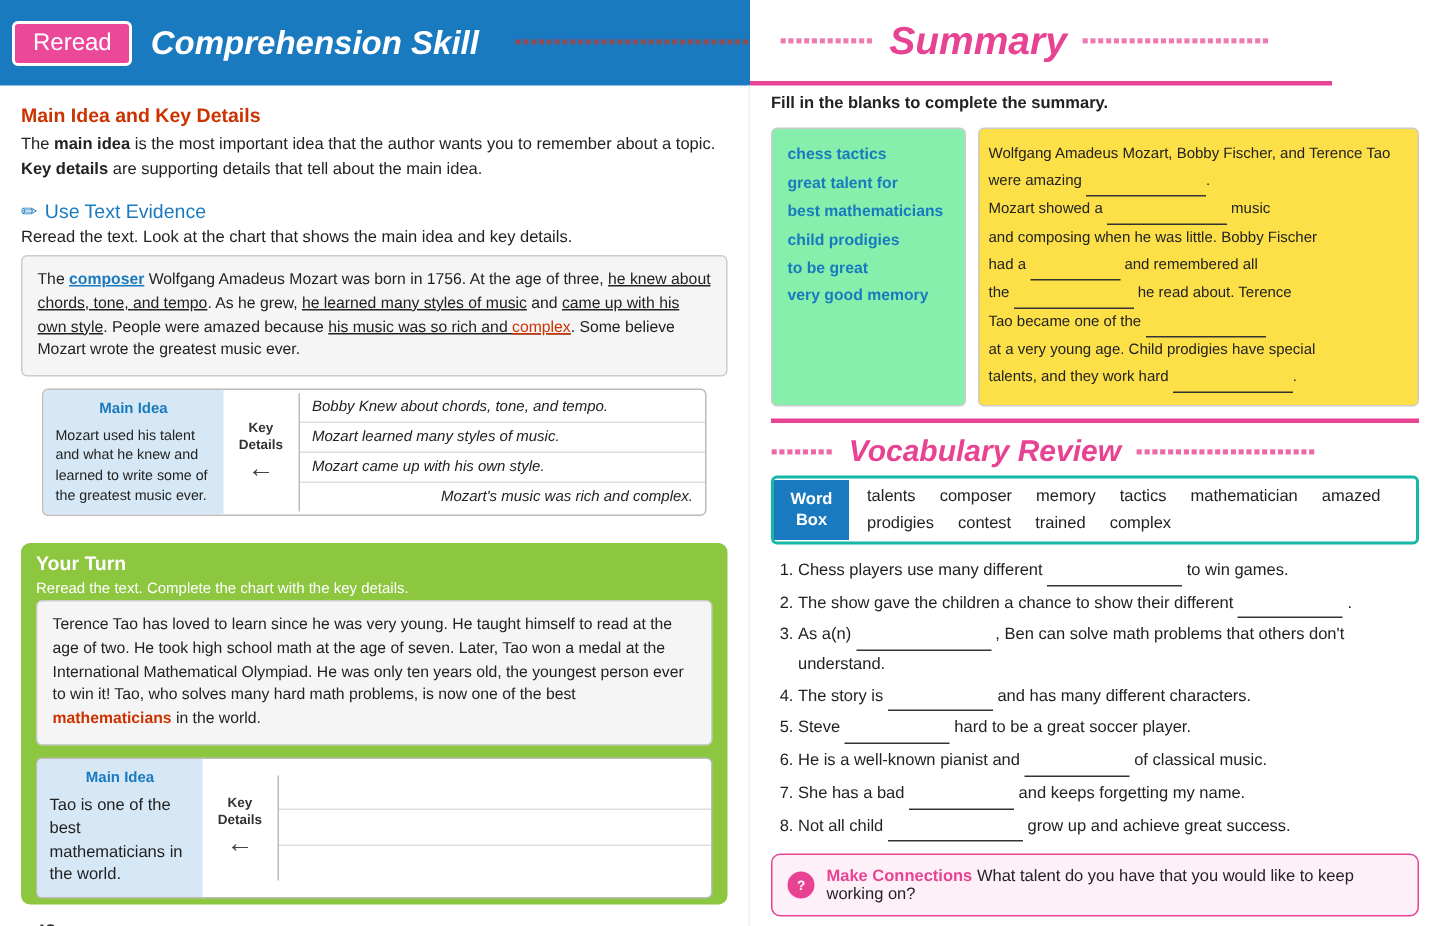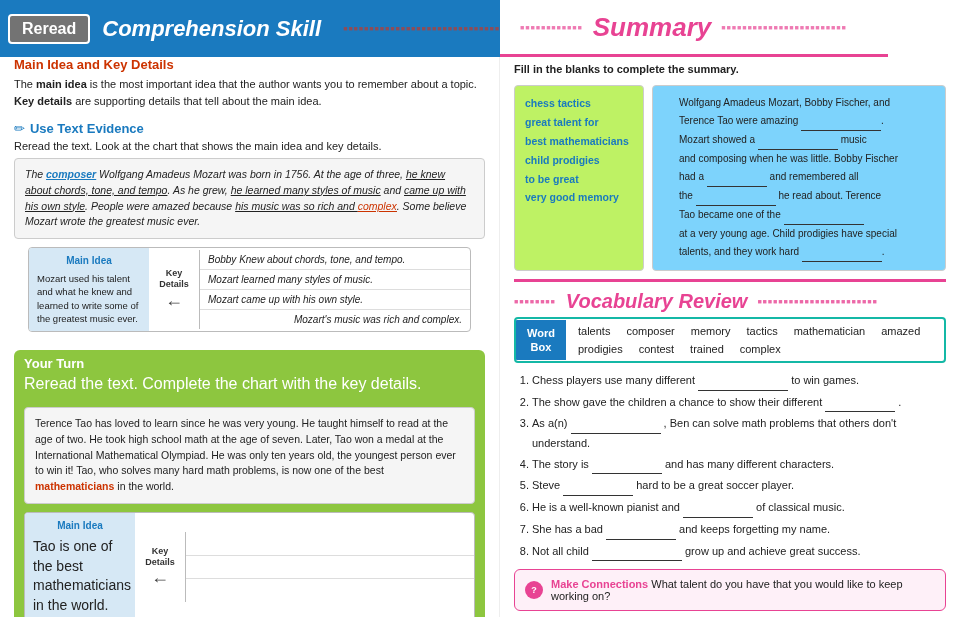--- a/index.html
+++ b/index.html
@@ -34,21 +34,21 @@
       position: absolute;
       bottom: 4px;
       left: 12px;
       font-size: 14px;
       font-weight: bold;
       color: #333;
     }
 
     
     .section {
-      padding: 0 14px 6px 14px;
+      padding: 12px 14px 6px 14px;
     }
     .section-title {
       font-size: 13px;
       font-weight: bold;
       color: #cc3300;
       margin-bottom: 4px;
     }
     .section-body {
       font-size: 11px;
       line-height: 1.5;
@@ -65,40 +65,39 @@
       align-items: center;
       margin-bottom: 4px;
     }
     .ute-pencil {
       color: #1a7abf;
       font-size: 13px;
       margin-right: 5px;
     }
     .ute-title {
       font-size: 13px;
-      font-weight: bold;
+      font-weight: normal;
       color: #1a7abf;
     }
     .ute-instruction {
       font-size: 11px;
       color: #222;
       margin-bottom: 6px;
     }
 
     
     .passage-box {
       background: #f5f5f5;
       border: 1px solid #ccc;
       border-radius: 4px;
       padding: 8px 10px;
       font-size: 10.5px;
       line-height: 1.5;
       color: #222;
       margin-bottom: 8px;
-      font-style: italic;
     }
     .passage-box .composer-link { color: #1a7abf; text-decoration: underline; font-weight: bold; }
     .passage-box .complex-link { color: #cc3300; text-decoration: underline; }
 
     
     .diagram-container {
       display: flex;
       align-items: center;
       margin: 6px 14px;
       border: 1px solid #bbb;
@@ -164,23 +163,23 @@
       border-radius: 6px;
       padding: 6px 10px 4px 10px;
     }
     .your-turn-title {
       font-size: 13px;
       font-weight: bold;
       color: #fff;
       margin-bottom: 4px;
     }
     .your-turn-instruction {
-      font-size: 16px;
+      font-size: 10px;
       color: #fff;
-      margin-bottom: 14px;
+      margin-bottom: 2px;
     }
 
     
     .terence-passage {
       background: #f5f5f5;
       border: 1px solid #ccc;
       border-radius: 4px;
       padding: 8px 10px;
       font-size: 10.5px;
       line-height: 1.5;
@@ -234,40 +233,40 @@
       padding: 6px 14px 6px 14px;
     }
 
     
     .summary-content {
       display: flex;
       margin: 4px 14px;
       gap: 8px;
     }
     .word-box-left {
-      background: #bef264;
+      background: #86efac;
       border: 1px solid #ccc;
       border-radius: 4px;
       padding: 8px 10px;
       min-width: 130px;
       font-size: 10.5px;
       color: #222;
       line-height: 1.8;
     }
     .word-box-left .word-item {
       color: #1a7abf;
       font-weight: bold;
       font-size: 10.5px;
     }
     .summary-lines-right {
       flex: 1;
-      background: #7dd3fc;
+      background: #fde047;
       border: 1px solid #ccc;
       border-radius: 4px;
-      padding: 8px 26px;
+      padding: 8px 6px;
       font-size: 10px;
       color: #222;
       line-height: 1.8;
     }
     .blank-line {
       display: inline-block;
       border-bottom: 1px solid #333;
       min-width: 80px;
     }
     .blank-line-sm {
@@ -413,21 +412,21 @@
       border-top: 3px solid #e84393;
       margin: 4px 14px;
     }
   </style>
 </head>
 <body>
 
 <div class="full-header">
 
   <div class="left-header">
-    <span class="reread-badge" style="background:#737373;border:2px solid #fff;border-radius:4px;color:#fff;font-size:16px;font-weight:bold;padding:4px 12px;margin-right:12px;font-style:normal;">Reread</span>
+    <span class="reread-badge" style="background:#ec4899;border:2px solid #fff;border-radius:4px;color:#fff;font-size:16px;font-weight:normal;padding:4px 12px;margin-right:12px;font-style:normal;">Reread</span>
     <span class="skill-title" style="color:#fff;font-size:22px;font-weight:bold;font-style:italic;">Comprehension Skill</span>
 
     <div style="position:absolute;right:0;top:0;height:57px;display:flex;align-items:center;gap:0;pointer-events:none;">
       <span style="letter-spacing:1px;color:#c0392b;font-size:7px;opacity:0.7;">■■■■■■■■■■■■■■■■■■■■■■■■■■■■■■</span>
     </div>
   </div>
 
   <div class="right-header-area">
 
     <span style="letter-spacing:1px;color:#e84393;font-size:7px;margin-right:10px;opacity:0.7;">■■■■■■■■■■■■</span>
@@ -480,21 +479,21 @@
       <div class="your-turn-title">Your Turn</div>
       <div class="your-turn-instruction">Reread the text. Complete the chart with the key details.</div>
 
       <div class="terence-passage">
         <span>Terence Tao has loved to learn since he was very young. He taught himself to read at the age of two. He took high school math at the age of seven. Later, Tao won a medal at the International Mathematical Olympiad. He was only ten years old, the youngest person ever to win it! Tao, who solves many hard math problems, is now one of the best <span class="math-link">mathematicians</span> in the world.</span>
       </div>
 
       <div class="diagram2-container">
         <div class="diagram2-main-idea">
           <div class="label" style="font-weight:bold;font-size:10px;color:#1a7abf;margin-bottom:4px;text-align:center;">Main Idea</div>
-          <div style="font-size:14px;line-height:1.4;">Tao is one of the best mathematicians in the world.</div>
+          <div style="font-size:11px;line-height:1.4;">Tao is one of the best mathematicians in the world.</div>
         </div>
         <div class="diagram-arrow">
           <div class="arrow-label">Key<br>Details</div>
           <div class="arrow-icon">←</div>
         </div>
         <div class="diagram2-details">
           <div class="diagram2-detail-item" style="background:#fff;"></div>
           <div class="diagram2-detail-item" style="background:#fff;"></div>
           <div class="diagram2-detail-item" style="background:#fff;border-bottom:none;"></div>
         </div>

